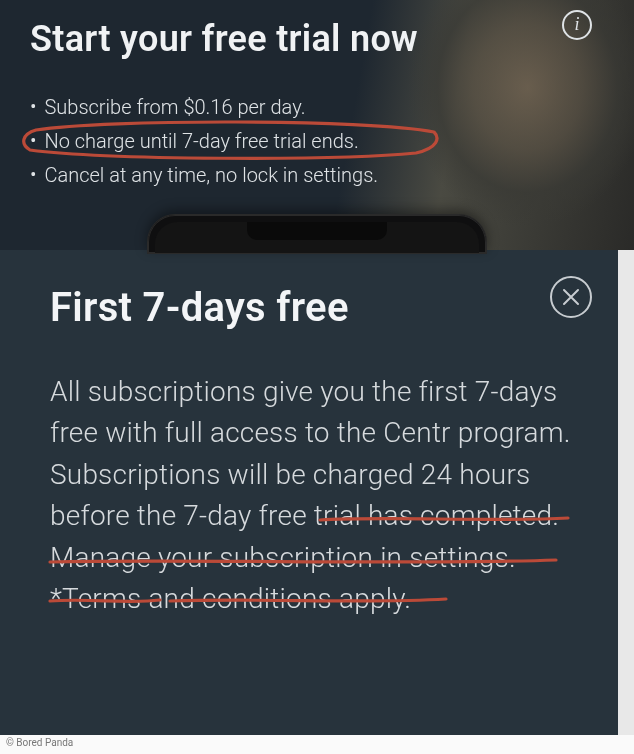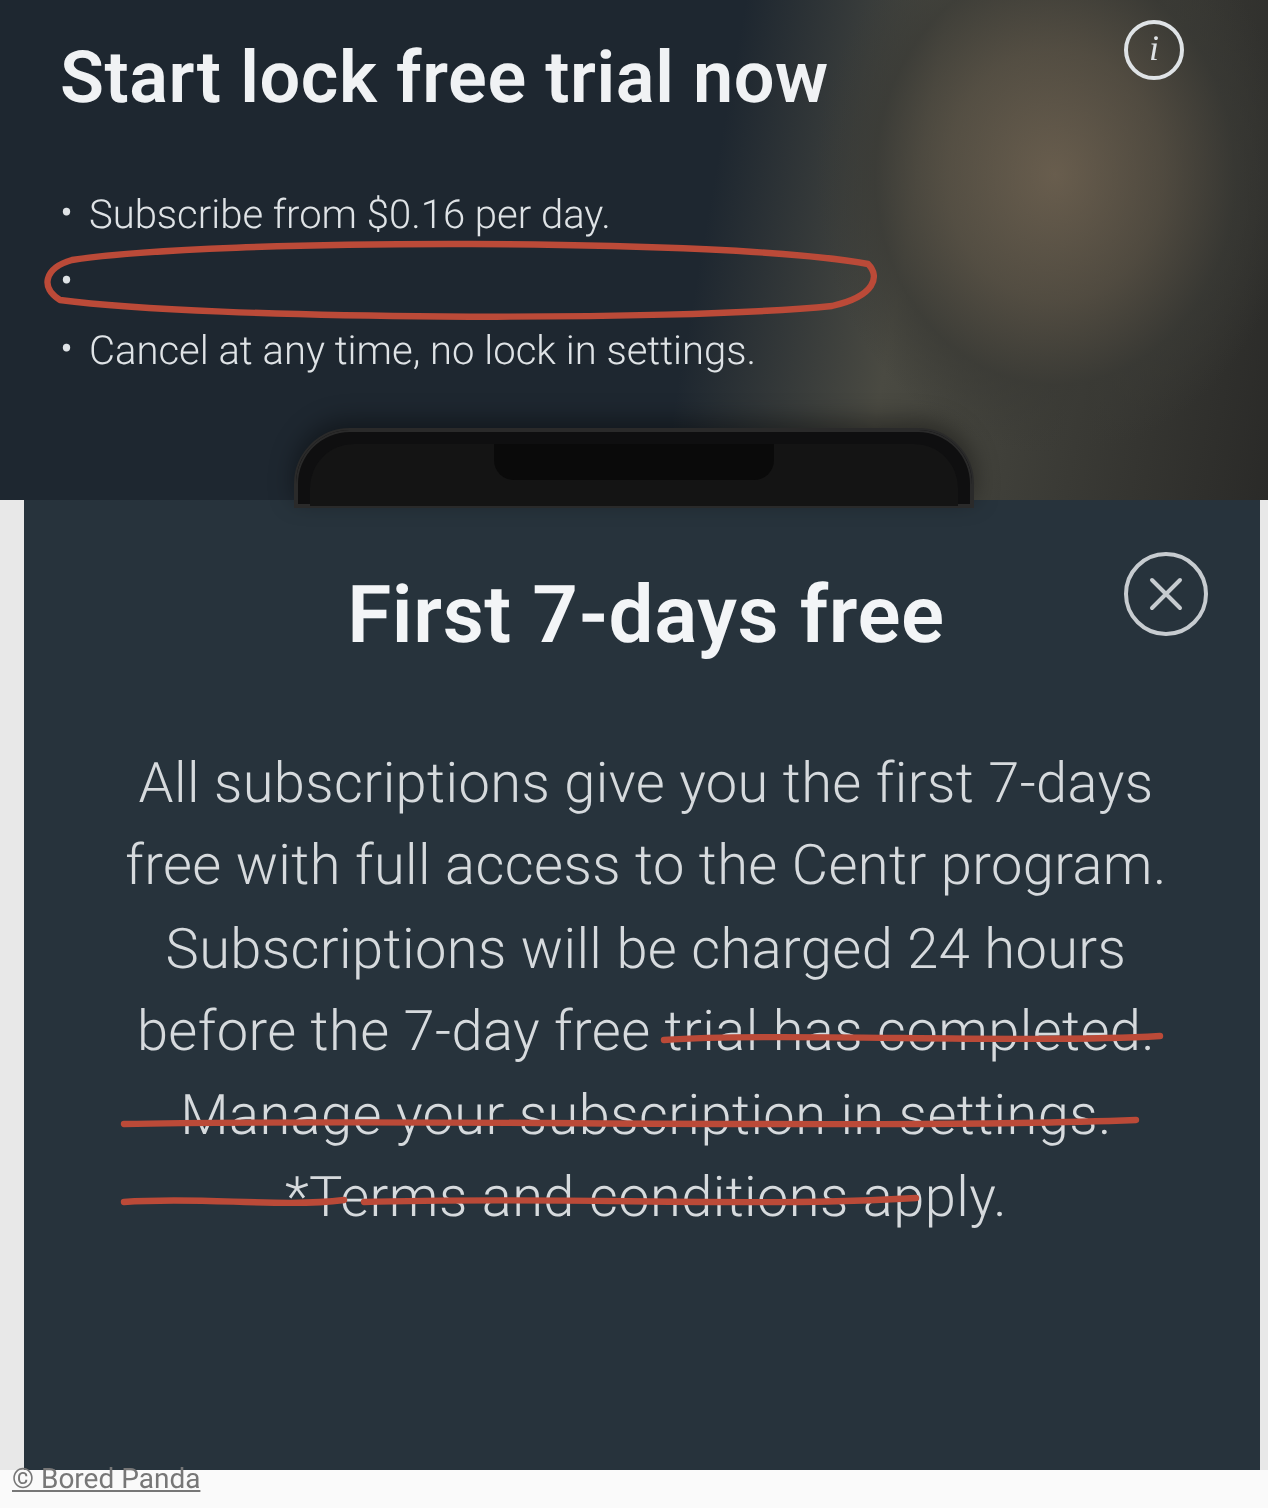--- a/index.html
+++ b/index.html
@@ -117,25 +117,24 @@
       transform: translateX(-50%);
       top: 7px;
       width: 140px;
       height: 18px;
       background: #0a0a0a;
       border-radius: 0 0 10px 10px;
     }
     .panel-bottom {
       position: relative;
       width: 618px;
-      margin-left: 12px;
+      margin-left: 0;
       height: 485px;
       background: #27333c;
       padding: 34px 46px 0 50px;
-      text-align: center;
     }
     .heading-bottom {
       color: #f3f5f7;
       font-size: 40px;
       font-weight: 600;
       letter-spacing: 0.3px;
     }
     .close-circle {
       position: absolute;
       right: 26px;
@@ -163,50 +162,50 @@
     }
     .underline-annot {
       position: absolute;
       pointer-events: none;
       z-index: 5;
     }
     .watermark {
       position: absolute;
       left: 6px;
       bottom: 6px;
-      font-size: 14px;
+      font-size: 10px;
       color: #777;
       font-weight: 400;
-      text-decoration: underline;
     }
     .white-strip {
       width: 100%;
       height: 20px;
       background: #fafafa;
     }
   </style>
 </head>
 <body>
 
 <div class="panel-top">
   <div class="bg-face"></div>
 
   <div class="info-circle">
     <span>i</span>
   </div>
 
-  <h1 class="heading-top">Start lock free trial now</h1>
+  <h1 class="heading-top">Start your free trial now</h1>
 
   <div class="bullets">
     <div class="bullet-row">
       <span class="bullet-dot">•</span>
       <span>Subscribe from $0.16 per day.</span>
     </div>
     <div class="bullet-row">
       <span class="bullet-dot">•</span>
+      <span>No charge until 7-day free trial ends.</span>
 
       <div class="annot-circle" style="left:-14px; top:-6px;">
         <svg width="428" height="40" viewBox="0 0 428 40">
           <path d="M 20 10 C 90 -1, 350 -1, 418 12 C 424 18, 422 28, 400 33 C 320 41, 90 40, 14 30 C 4 24, 6 14, 20 10 Z" fill="none" stroke="#bb4a38" stroke-width="3.2" stroke-linecap="round" stroke-linejoin="round"></path>
         </svg>
       </div>
     </div>
     <div class="bullet-row">
       <span class="bullet-dot">•</span>
       <span>Cancel at any time, no lock in settings.</span>

